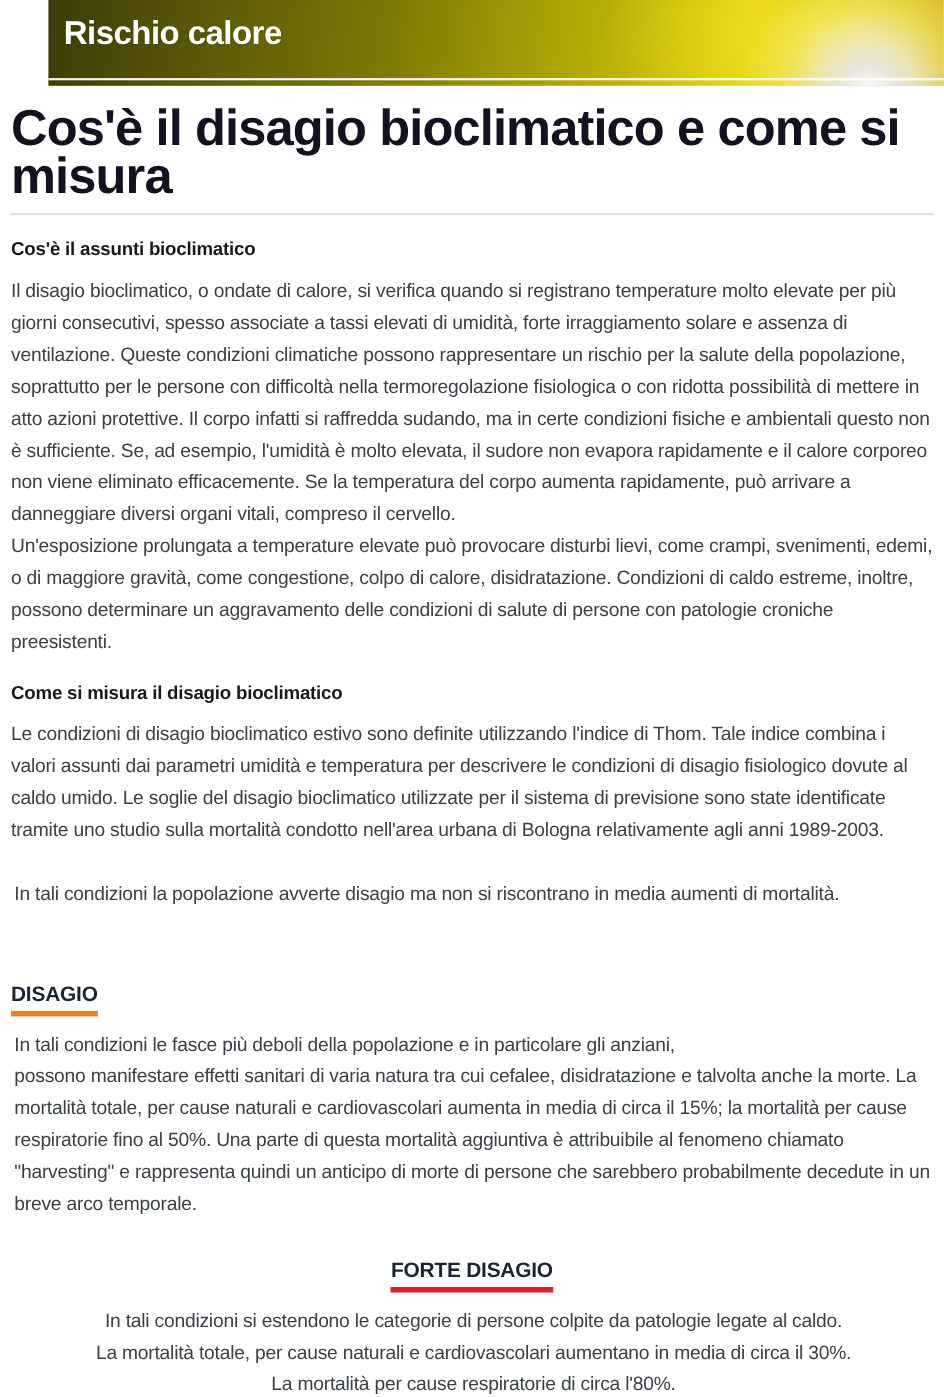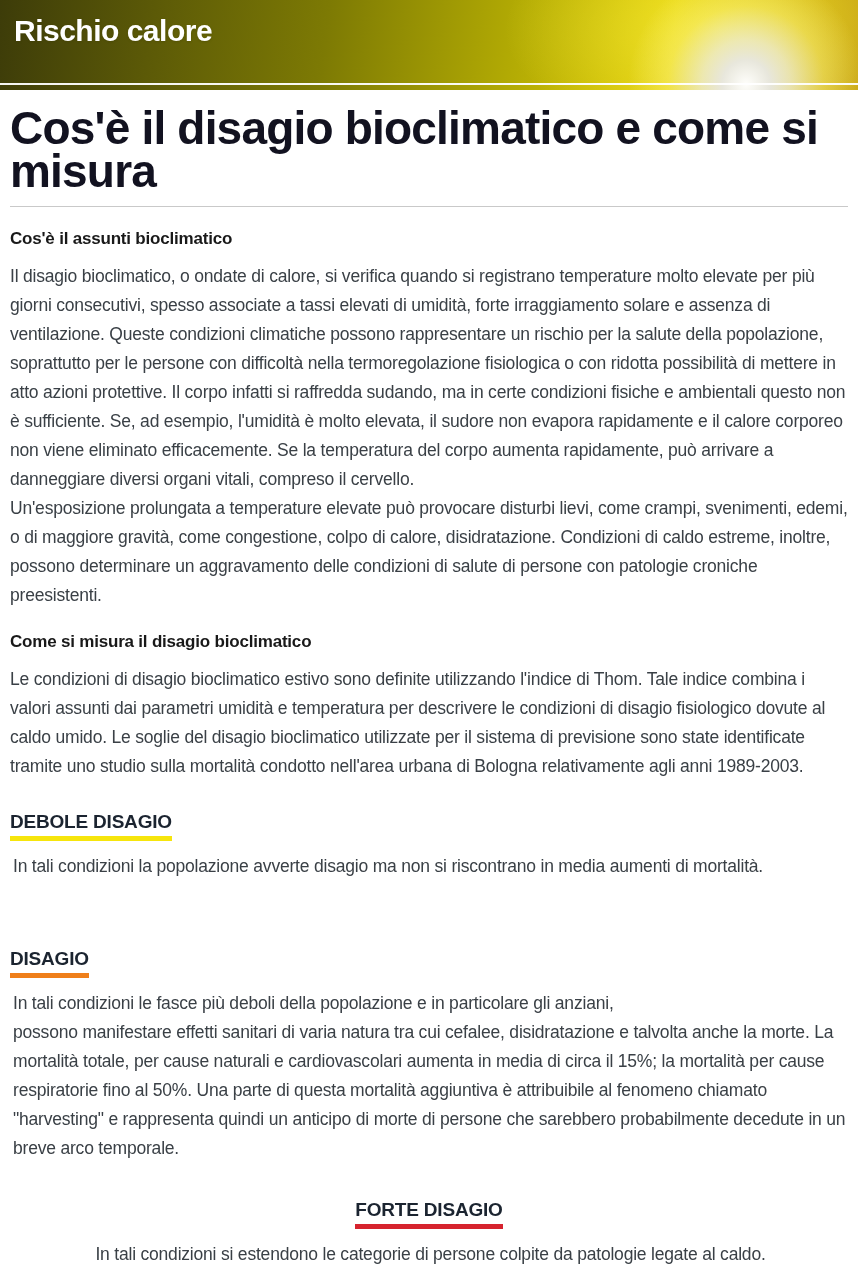--- a/index.html
+++ b/index.html
@@ -10,31 +10,32 @@
     background: #ffffff;
     font-family: "Liberation Sans", sans-serif;
     color: #3a4046;
     position: relative;
     overflow: hidden;
   }
 
   
   .header-banner {
     position: relative;
-    height: 90px;
+    height: 78px;
     background:
       radial-gradient(circle at 746px 84px,
         rgba(255,255,255,0.98) 0px, rgba(232,232,230,0.95) 24px,
         rgba(238,238,225,0.75) 44px, rgba(252,244,140,0.40) 78px,
         rgba(252,244,140,0) 118px),
       radial-gradient(ellipse 300px 150px at 720px 30px,
         rgba(255,246,70,0.55), rgba(255,246,70,0) 72%),
       linear-gradient(97deg,
         #3d3c09 0%, #5c5a07 18%, #7d7a04 38%,
         #b3ab04 60%, #e3cf08 78%, #c49f10 100%);
+    margin-left: 44px;
   }
   .header-banner::after {
     content: "";
     position: absolute;
     left: 0; right: 0; bottom: 5px;
     height: 2px;
     background: #ffffff;
     opacity: 0.95;
   }
   .header-title {
@@ -120,21 +121,20 @@
     <p class="body-text">Il disagio bioclimatico, o ondate di calore, si verifica quando si registrano temperature molto elevate per più giorni consecutivi, spesso associate a tassi elevati di umidità, forte irraggiamento solare e assenza di ventilazione. Queste condizioni climatiche possono rappresentare un rischio per la salute della popolazione, soprattutto per le persone con difficoltà nella termoregolazione fisiologica o con ridotta possibilità di mettere in atto azioni protettive. Il corpo infatti si raffredda sudando, ma in certe condizioni fisiche e ambientali questo non è sufficiente. Se, ad esempio, l'umidità è molto elevata, il sudore non evapora rapidamente e il calore corporeo non viene eliminato efficacemente. Se la temperatura del corpo aumenta rapidamente, può arrivare a danneggiare diversi organi vitali, compreso il cervello.</p>
     <p class="body-text">Un'esposizione prolungata a temperature elevate può provocare disturbi lievi, come crampi, svenimenti, edemi, o di maggiore gravità, come congestione, colpo di calore, disidratazione. Condizioni di caldo estreme, inoltre, possono determinare un aggravamento delle condizioni di salute di persone con patologie croniche preesistenti.</p>
   </div>
 
   <div>
     <h3 class="section-heading">Come si misura il disagio bioclimatico</h3>
     <p class="body-text">Le condizioni di disagio bioclimatico estivo sono definite utilizzando l'indice di Thom. Tale indice combina i valori assunti dai parametri umidità e temperatura per descrivere le condizioni di disagio fisiologico dovute al caldo umido. Le soglie del disagio bioclimatico utilizzate per il sistema di previsione sono state identificate tramite uno studio sulla mortalità condotto nell'area urbana di Bologna relativamente agli anni 1989-2003.</p>
   </div>
 
   <div class="level-block lv-gap-1">
-    <h4 class="level-heading" style="border-bottom-color: rgb(246, 229, 12);">DEBOLE DISAGIO</h4>
     <p class="body-text level-text preline">In tali condizioni la popolazione avverte disagio ma non si riscontrano in media aumenti di mortalità.</p>
   </div>
 
   <div class="level-block lv-gap-2">
     <h4 class="level-heading" style="border-bottom-color: rgb(239, 127, 26); margin-top: 22px;">DISAGIO</h4>
     <p class="body-text level-text preline">In tali condizioni le fasce più deboli della popolazione e in particolare gli anziani,
 possono manifestare effetti sanitari di varia natura tra cui cefalee, disidratazione e talvolta anche la morte. La mortalità totale, per cause naturali e cardiovascolari aumenta in media di circa il 15%; la mortalità per cause respiratorie fino al 50%. Una parte di questa mortalità aggiuntiva è attribuibile al fenomeno chiamato "harvesting" e rappresenta quindi un anticipo di morte di persone che sarebbero probabilmente decedute in un breve arco temporale.</p>
   </div>
 
   <div class="level-block lv-gap-3">

